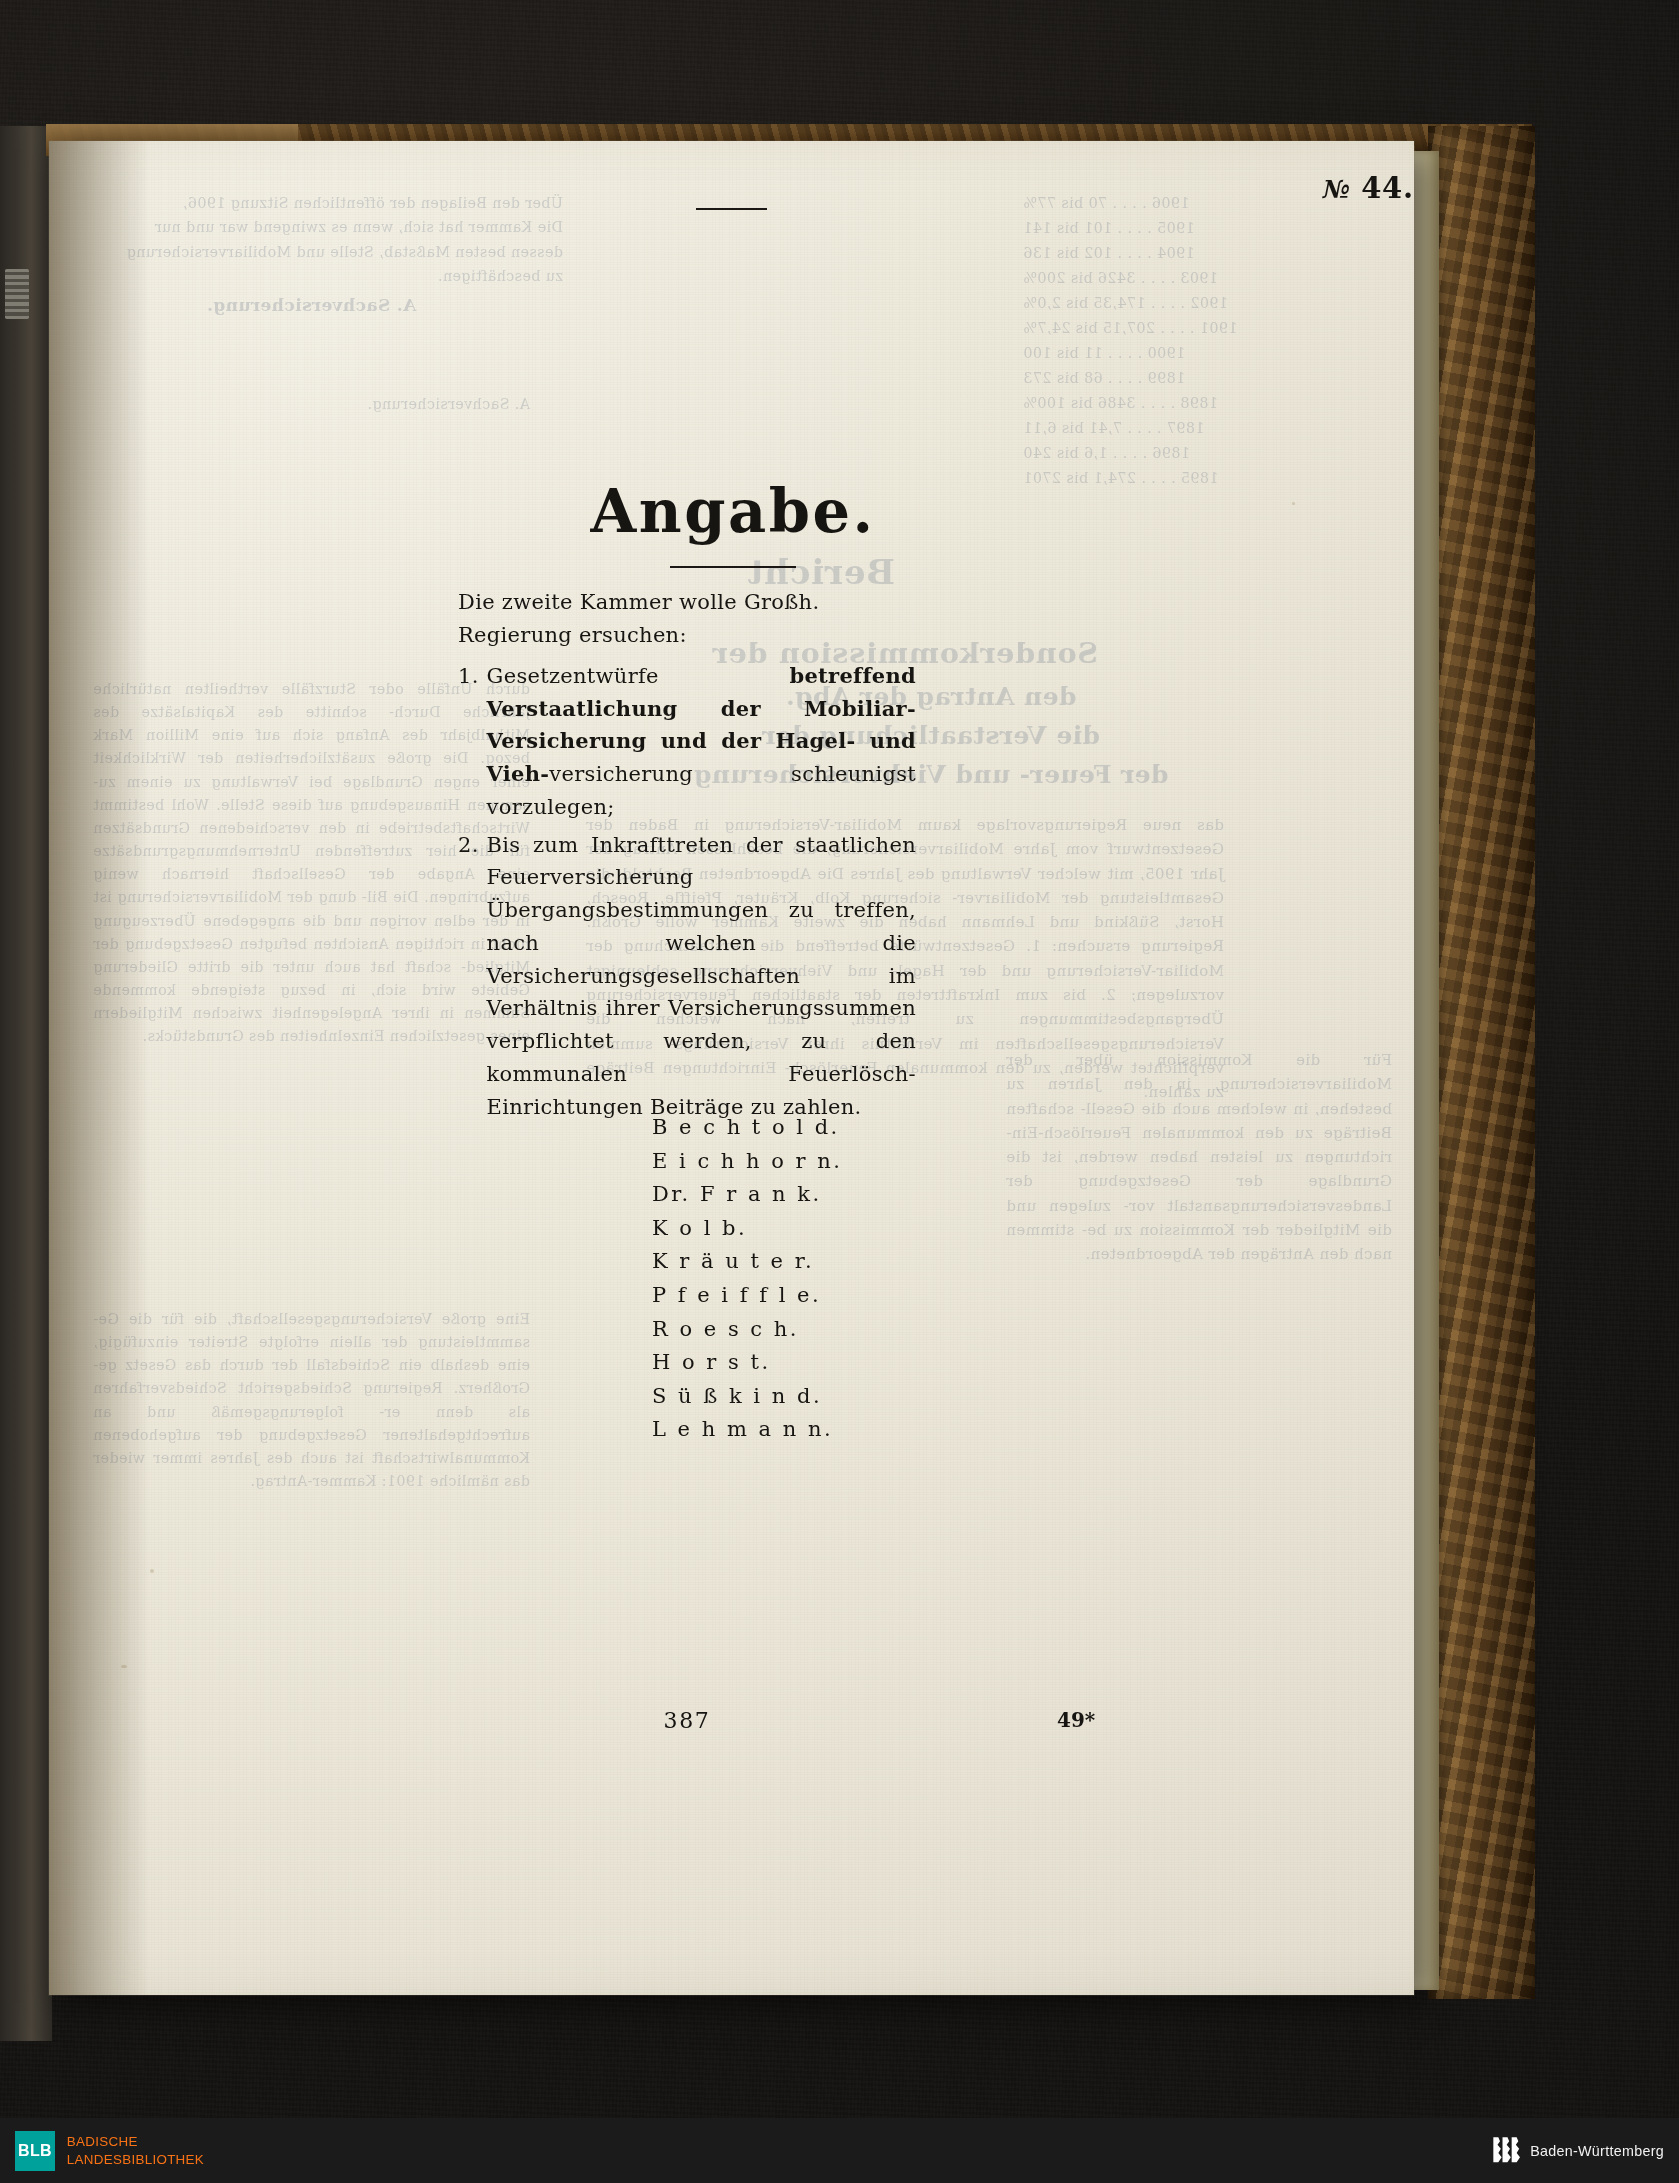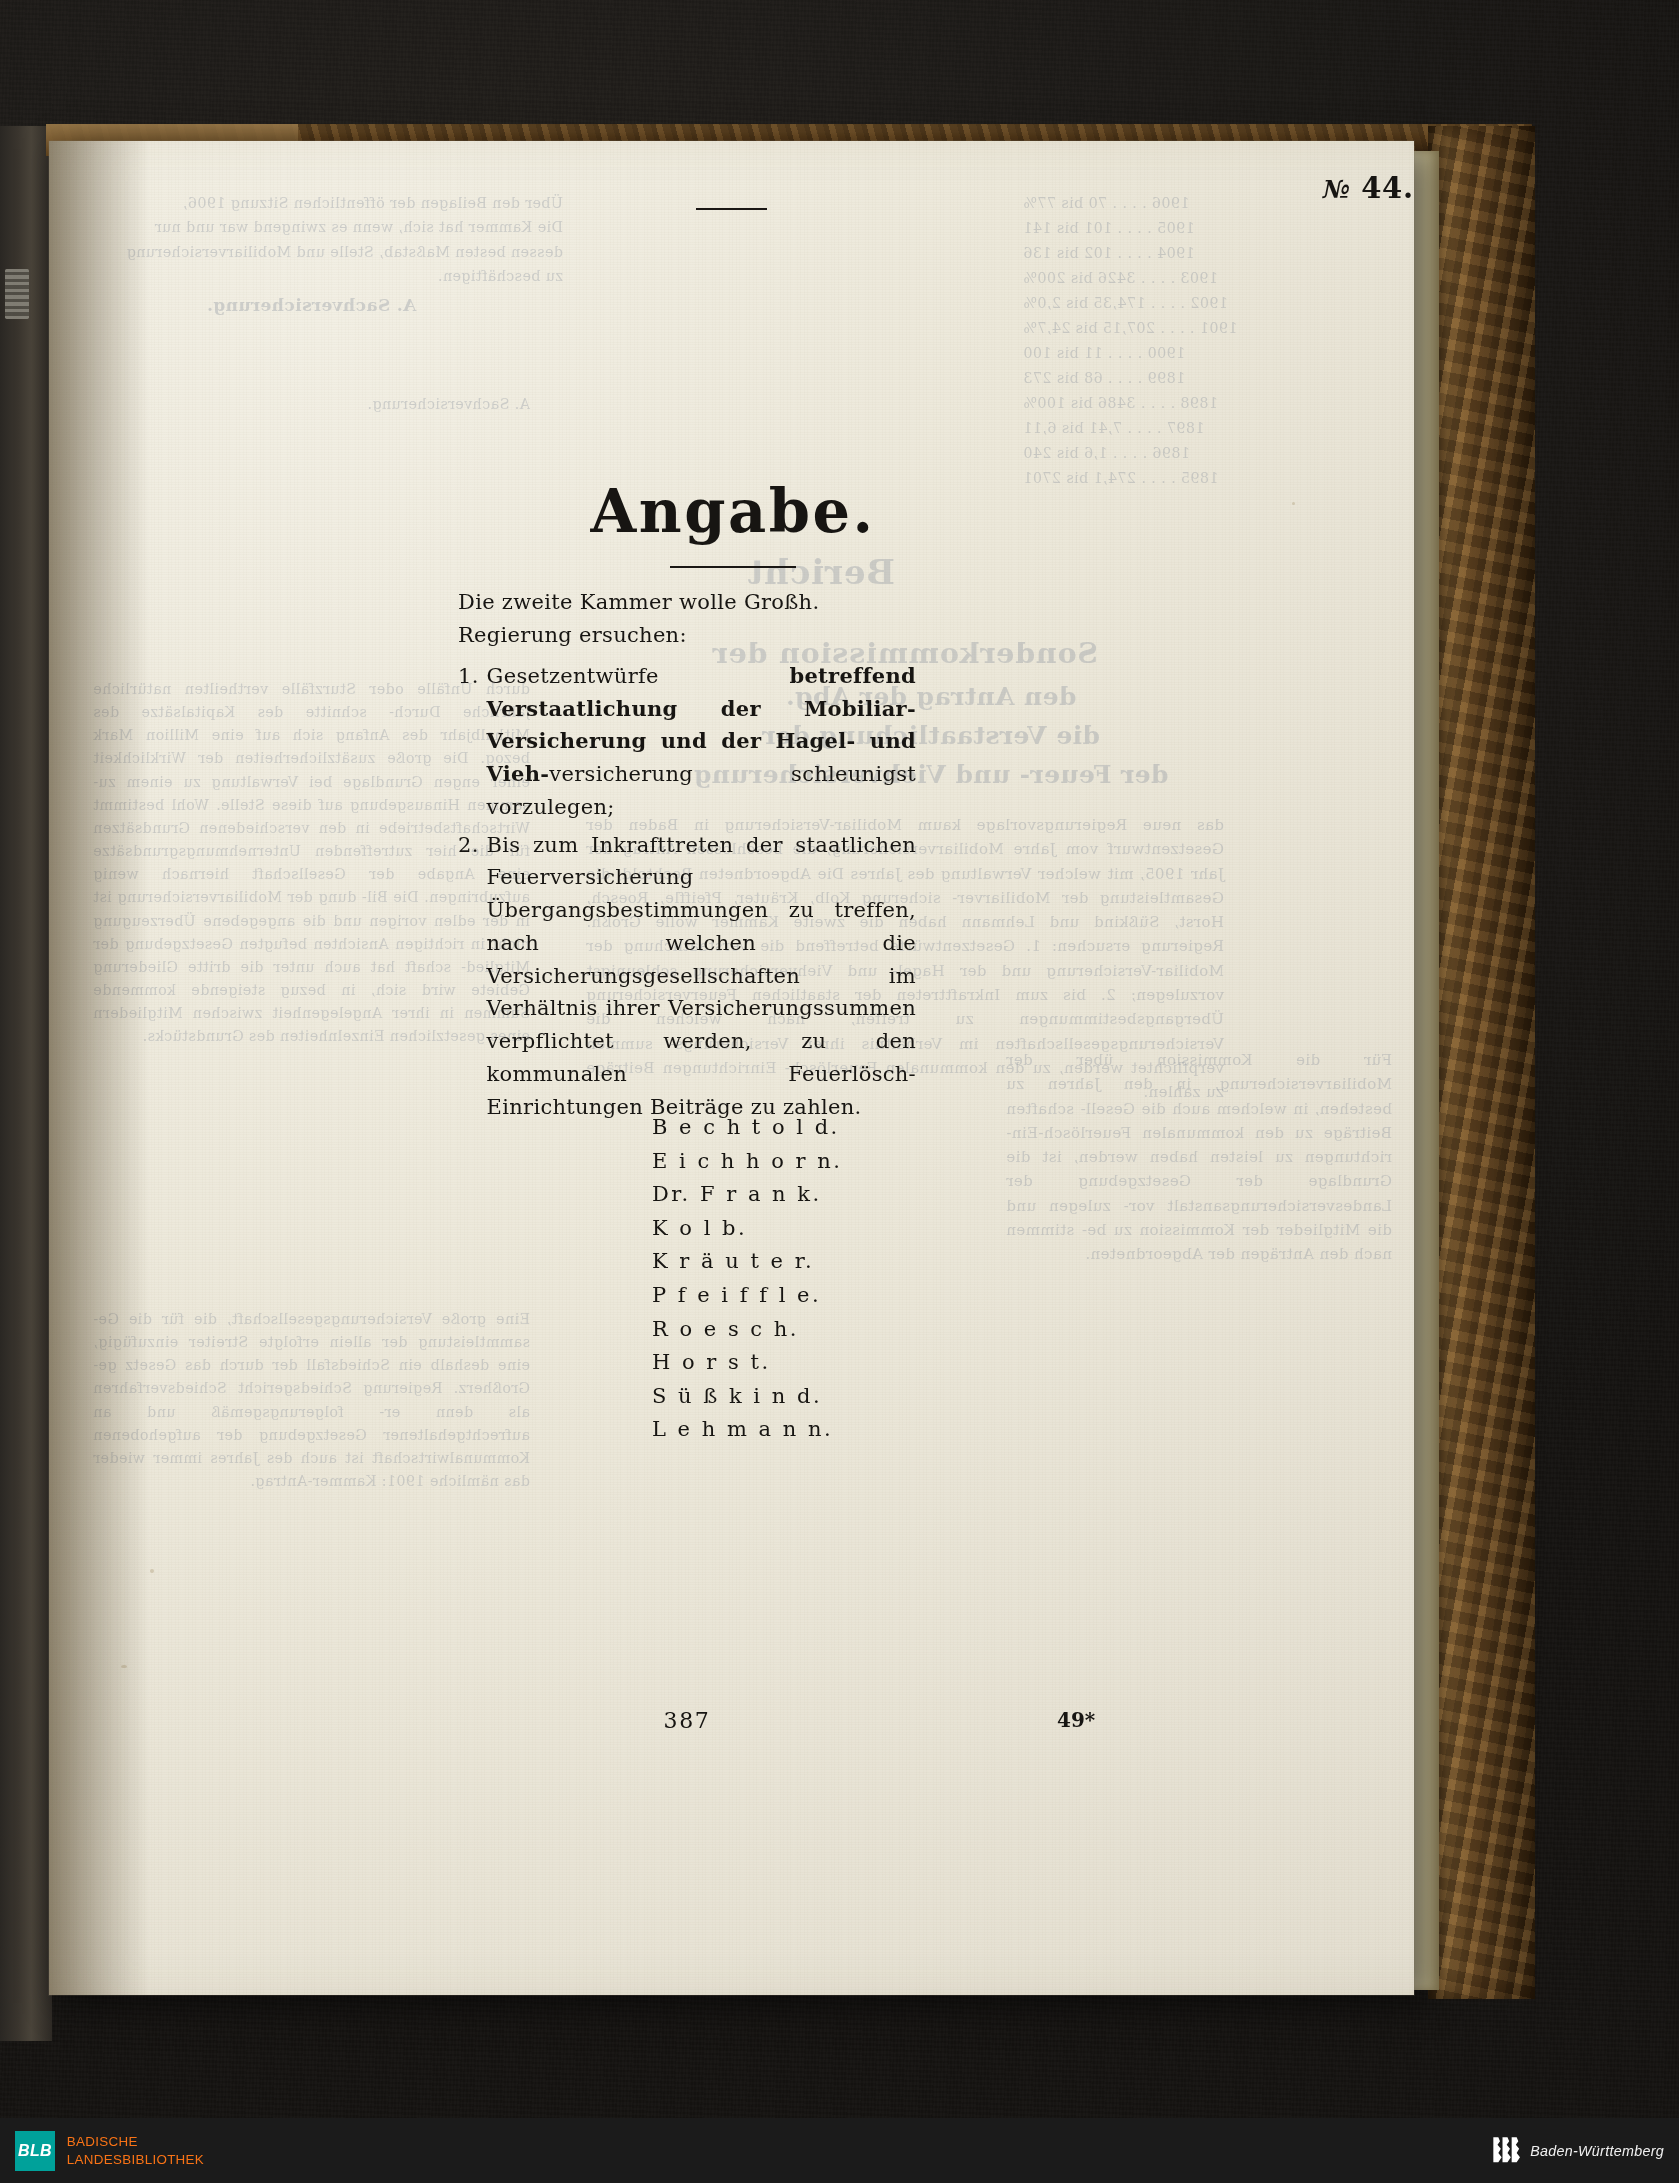--- a/index.html
+++ b/index.html
@@ -299,34 +299,32 @@
     width: 40px; height: 40px;
     background: #00a19a;
     color: #fff;
     font-family: "Liberation Sans", sans-serif;
     font-weight: bold;
     font-size: 16px;
     display: flex;
     align-items: center;
     justify-content: center;
     letter-spacing: 0.4px;
-    font-style: italic;
   }
   .blb-text {
     color: #f97316;
     font-family: "Liberation Sans", sans-serif;
     font-size: 13.4px;
     line-height: 1.3;
     letter-spacing: 0.3px;
   }
   .bw-group {
     display: flex;
     align-items: center;
     gap: 10px;
-    font-style: italic;
   }
   .bw-crest {
     width: 30px; height: 37px;
     display: block;
   }
   .bw-text {
     color: #f2f2f2;
     font-family: "Liberation Sans", sans-serif;
     font-size: 14.3px;
     letter-spacing: 0.3px;

